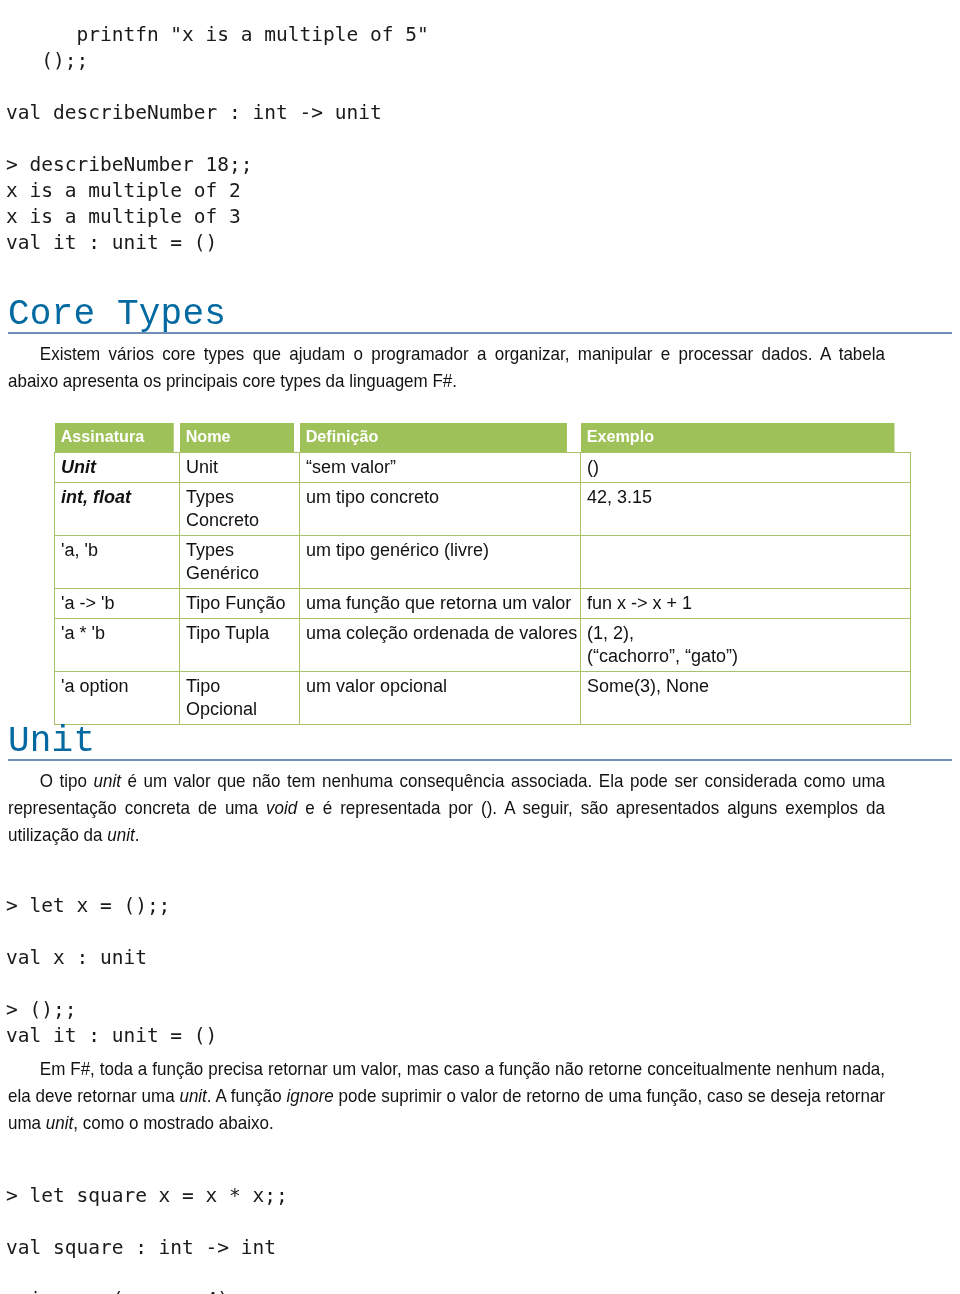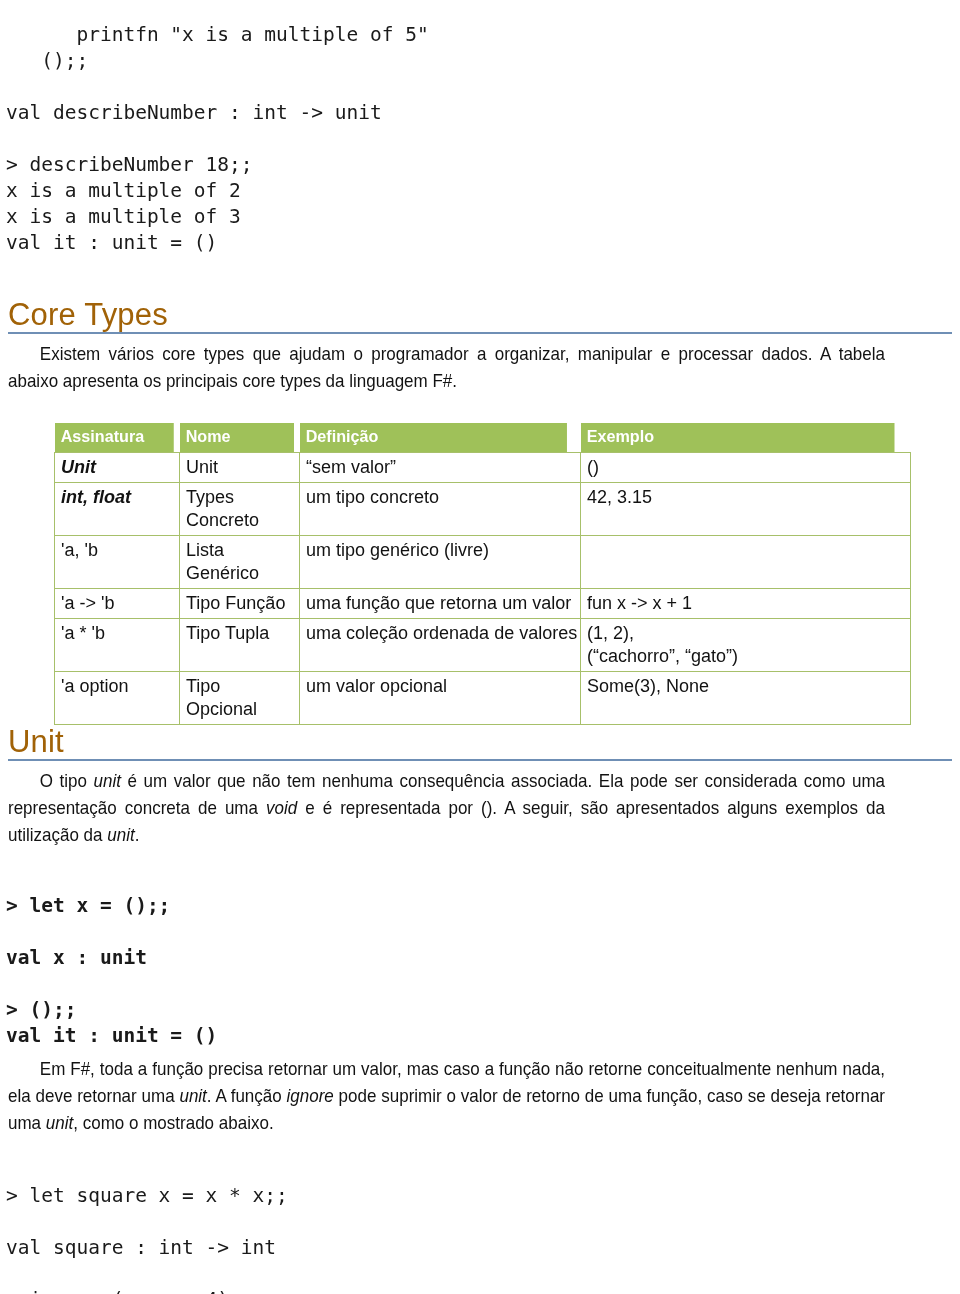--- a/index.html
+++ b/index.html
@@ -35,24 +35,24 @@
     left: 6px;
   }
 
   
   .heading {
     position: absolute;
     left: 8px;
     right: 8px;
   }
   .heading-text {
-    font-family: Liberation Sans, sans-serif;
-    font-size: 31px;
+    font-family: Liberation Mono, monospace;
+    font-size: 36px;
     line-height: 30px;
-    color: #a16207;
+    color: #0369a1;
     letter-spacing: 0.2px;
   }
   .heading-rule {
     height: 2px;
     background: #6f8fb5;
     margin-top: 2px;
   }
 
   
   .para {
@@ -170,21 +170,21 @@
             <td class="ex">()</td>
           </tr>
           <tr>
             <td class="sig it">int, float</td>
             <td class="txt">Types Concreto</td>
             <td class="txt nowrapcell">um tipo concreto</td>
             <td class="ex">42, 3.15</td>
           </tr>
           <tr>
             <td class="sig">'a, 'b</td>
-            <td class="txt">Lista Genérico</td>
+            <td class="txt">Types Genérico</td>
             <td class="txt nowrapcell">um tipo genérico (livre)</td>
             <td class="ex"></td>
           </tr>
           <tr>
             <td class="sig">'a -&gt; 'b</td>
             <td class="txt">Tipo Função</td>
             <td class="txt nowrapcell">uma função que retorna um valor</td>
             <td class="ex">fun x -&gt; x + 1</td>
           </tr>
           <tr>
@@ -206,21 +206,21 @@
 
   <div class="heading" style="top:727px;">
     <div class="heading-text">Unit</div>
     <div class="heading-rule"></div>
   </div>
 
   <div class="para" style="top:768px;">
     <span class="ind"></span><span>O tipo </span><i>unit</i><span> é um valor que não tem nenhuma consequência associada. Ela pode ser considerada como uma representação concreta de uma </span><i>void</i><span> e é representada por (). A seguir, são apresentados alguns exemplos da utilização da </span><i>unit</i><span>.</span>
   </div>
 
-  <pre class="code code-block" style="top:873px;font-weight:bold;">&gt; let x = ();;
+  <pre class="code code-block" style="top:873px;">&gt; let x = ();;
 
 val x : unit
 
 &gt; ();;
 val it : unit = ()</pre>
 
   <div class="para" style="top:1056px;">
     <span class="ind"></span><span>Em F#, toda a função precisa retornar um valor, mas caso a função não retorne conceitualmente nenhum nada, ela deve retornar uma </span><i>unit</i><span>. A função </span><i>ignore</i><span> pode suprimir o valor de retorno de uma função, caso se deseja retornar uma </span><i>unit</i><span>, como o mostrado abaixo.</span>
   </div>
 

